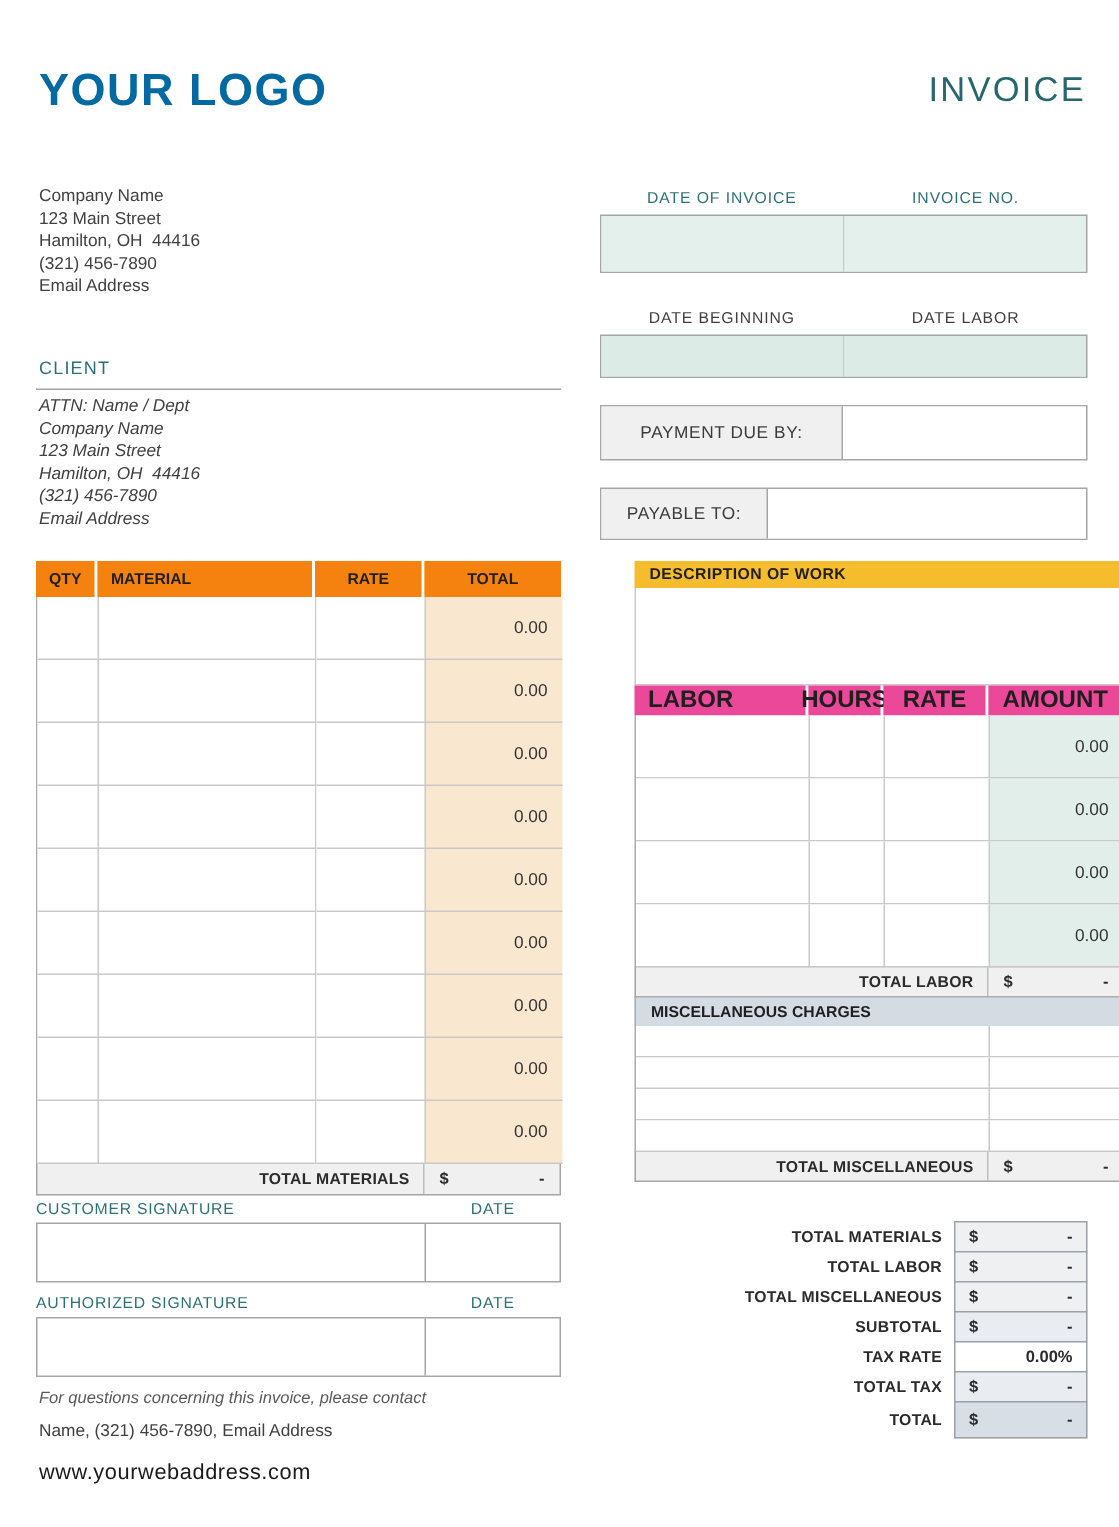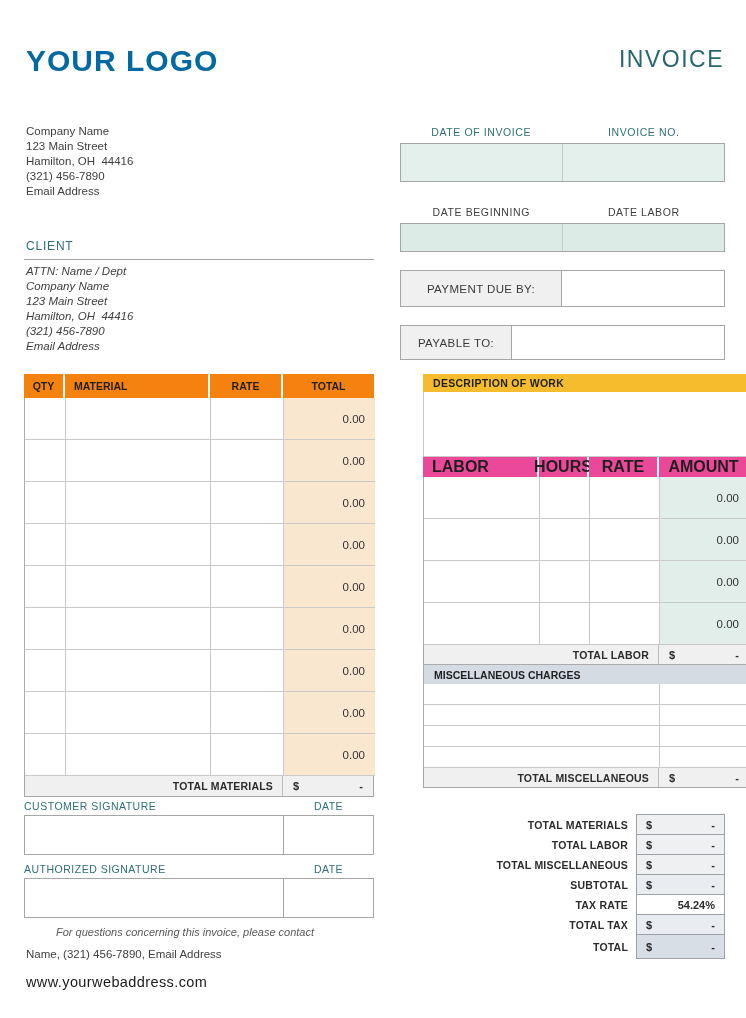--- a/index.html
+++ b/index.html
@@ -93,21 +93,21 @@
   .sum-row .sval{width:89px;box-sizing:border-box;border:1px solid #9ca1a7;display:flex;align-items:center;
                  justify-content:space-between;padding:0 9px;font-weight:bold;font-size:11px;color:#2b2b2b;}
   .sum-row .sval.right{justify-content:flex-end;}
   .bg-gray{background:#eff0f2;}
   .bg-blue{background:#e9edf1;}
   .bg-white{background:#ffffff;}
   .bg-dark{background:#d8dee6;}
   .sum-row.tall{height:25px;}
 
   
-  .note{position:absolute;left:26px;top:926px;font-size:11px;font-style:italic;color:#595959;margin-left:30px;}
+  .note{position:absolute;left:26px;top:926px;font-size:11px;font-style:italic;color:#595959;}
   .contact{position:absolute;left:26px;top:948px;font-size:11.5px;color:#404040;}
   .website{position:absolute;left:26px;top:974px;font-size:14.5px;color:#1a1a1a;letter-spacing:.4px;}
 </style>
 </head>
 <body>
 
 <div class="page">
 
   <div class="logo">YOUR LOGO</div>
   <div class="doctype">INVOICE</div>
@@ -312,21 +312,21 @@
     <div class="sum-row">
       <div class="slbl">SUBTOTAL</div>
       <div class="sval bg-blue">
         <span>$</span>
         <span>-</span>
       </div>
     </div>
     <div class="sum-row">
       <div class="slbl">TAX RATE</div>
       <div class="sval bg-white right">
-        <span>54.24%</span>
+        <span>0.00%</span>
       </div>
     </div>
     <div class="sum-row">
       <div class="slbl">TOTAL TAX</div>
       <div class="sval bg-blue">
         <span>$</span>
         <span>-</span>
       </div>
     </div>
     <div class="sum-row tall">

